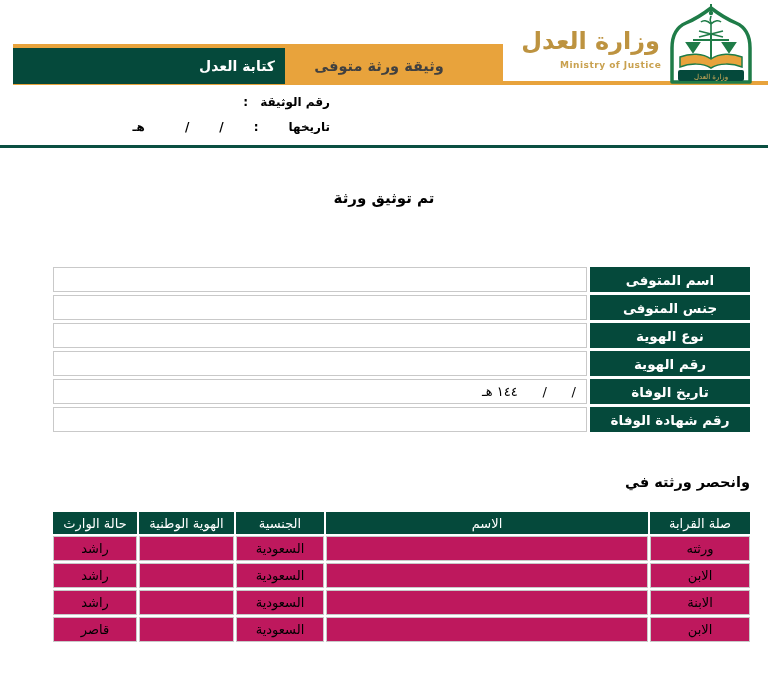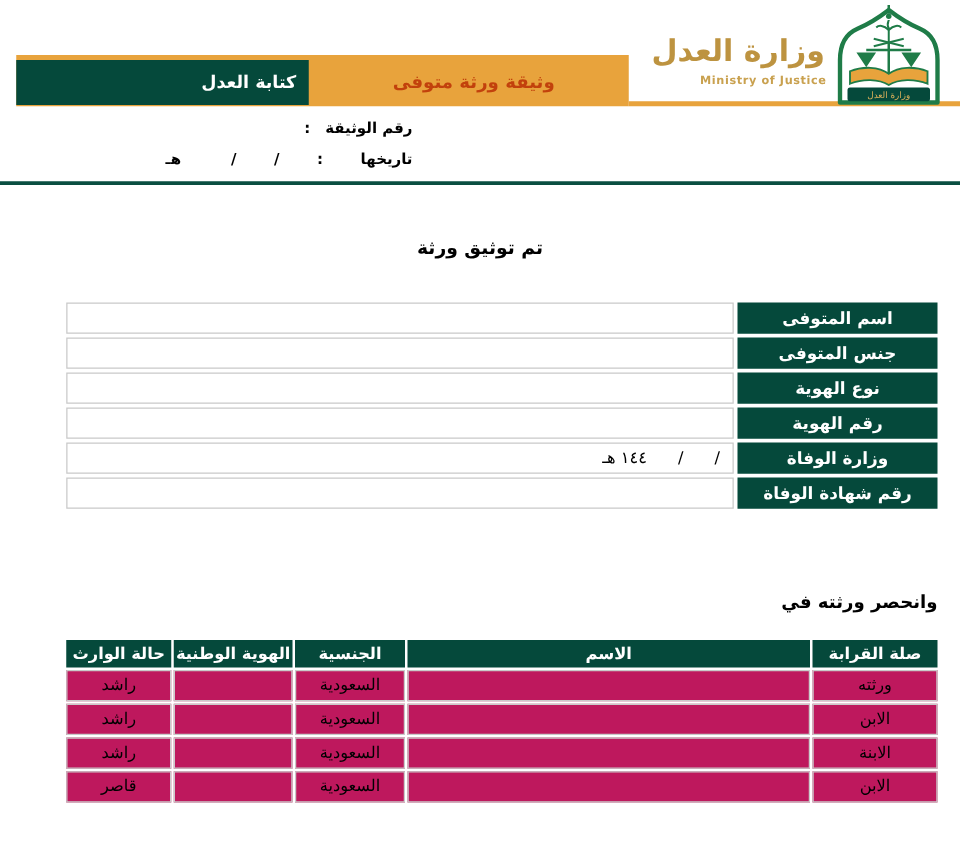--- a/index.html
+++ b/index.html
@@ -20,31 +20,31 @@
     width: 490px; height: 41px;
     background: #e8a33c;
   }
   .bar-orange-thin {
     position: absolute; right: 0; top: 81px;
     width: 265px; height: 4px;
     background: #e8a33c;
   }
   .bar-green {
     position: absolute; left: 13px; top: 48px;
-    width: 234px; height: 36px;
+    width: 272px; height: 36px;
     background: #05493b;
     display: flex; align-items: center; justify-content: flex-start;
     padding: 0 10px;
     color: #ffffff; font-size: 14px; font-weight: bold;
   }
   .bar-orange-label {
     position: absolute; left: 285px; top: 48px;
     width: 188px; height: 36px;
     display: flex; align-items: center; justify-content: center;
-    color: #c2410c; font-size: 14.5px; font-weight: bold;
+    color: #404040; font-size: 14.5px; font-weight: bold;
   }
   .logo-text {
     position: absolute; left: 560px; top: 26px; width: 100px;
     text-align: center;
   }
   .logo-ar {
     font-size: 24px; font-weight: bold; color: #bd9340;
     line-height: 30px; white-space: nowrap;
   }
   .logo-en {
@@ -62,42 +62,42 @@
   .separator {
     position: absolute; top: 145px; left: 0;
     width: 768px; height: 3px; background: #0a4f41;
   }
   
   .main-title {
     position: absolute; top: 189px; left: 0; width: 768px;
     text-align: center; font-size: 15px; font-weight: bold;
   }
   
-  .dtable { position: absolute; top: 242px; right: 18px; width: 697px; }
+  .dtable { position: absolute; top: 267px; right: 18px; width: 697px; }
   .drow { display: flex; height: 25px; margin-bottom: 3px; column-gap: 3px; }
   .dlabel {
     width: 160px; background: #05493b; color: #fff;
     font-weight: bold; font-size: 13.5px;
     display: flex; align-items: center; justify-content: center;
     flex-shrink: 0;
   }
   .dvalue {
     flex: 1; background: #fff; border: 1px solid #c9c9c9;
     display: flex; align-items: center; justify-content: flex-start;
     padding: 5px 10px; font-size: 13px; white-space: pre;
   }
   
   .heirs-heading {
     position: absolute; top: 474px; right: 18px;
     font-size: 14.5px; font-weight: bold;
   }
   .htable { position: absolute; top: 512px; right: 18px; width: 697px; }
   .hheader { display: flex; height: 22px; column-gap: 2px; margin-bottom: 2px; }
   .hcell {
-    background: #05493b; color: #fff; font-weight: bold; font-size: 13px;
+    background: #05493b; color: #fff; font-weight: normal; font-size: 13px;
     display: flex; align-items: center; justify-content: center;
     flex-shrink: 0;
   }
   .hrow { display: flex; height: 25px; column-gap: 2px; margin-bottom: 2px; }
   .hrow .cell {
     background: #be185d; border: 1px solid #c9c9c9;
     display: flex; align-items: center; justify-content: center;
     font-size: 13px; flex-shrink: 0;
   }
   .col-relation { width: 100px; }
@@ -177,21 +177,21 @@
     </div>
     <div class="drow">
       <div class="dlabel">نوع الهوية</div>
       <div class="dvalue"></div>
     </div>
     <div class="drow">
       <div class="dlabel">رقم الهوية</div>
       <div class="dvalue"></div>
     </div>
     <div class="drow">
-      <div class="dlabel">وزارة الوفاة</div>
+      <div class="dlabel">تاريخ الوفاة</div>
       <div class="dvalue">/      /      ١٤٤ هـ</div>
     </div>
     <div class="drow">
       <div class="dlabel">رقم شهادة الوفاة</div>
       <div class="dvalue"></div>
     </div>
   </div>
 
   <div class="heirs-heading">وانحصر ورثته في</div>
 

